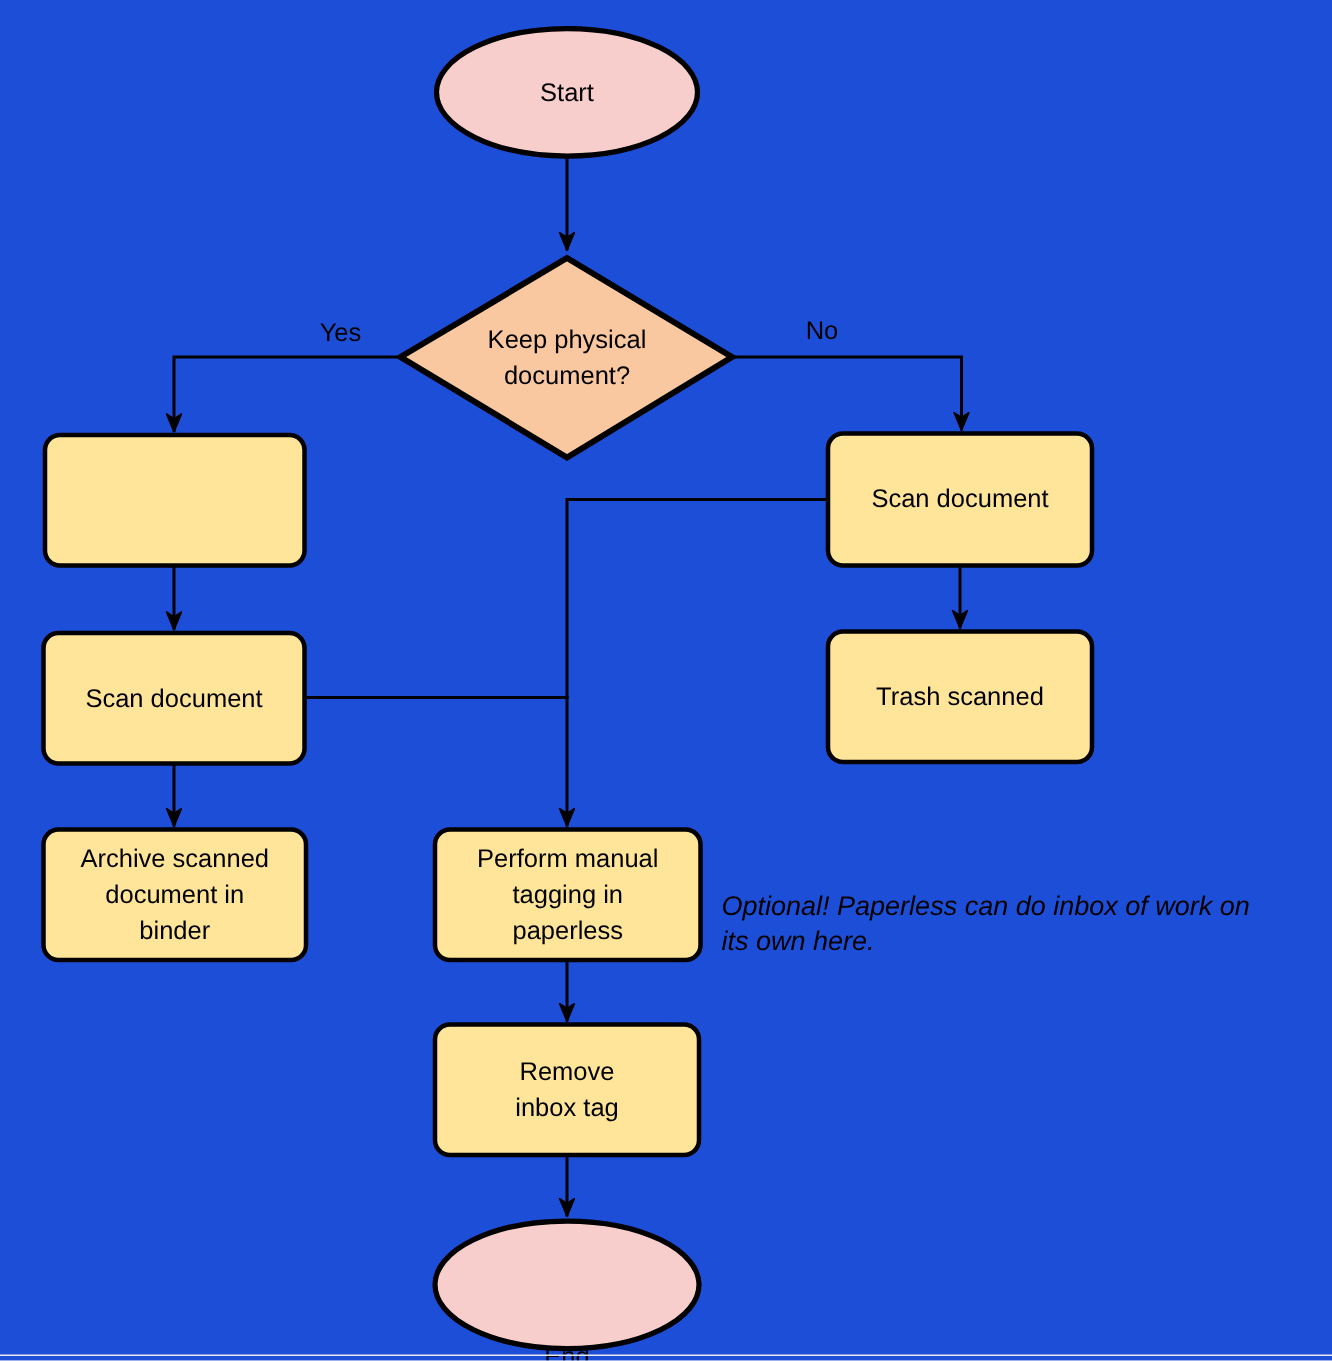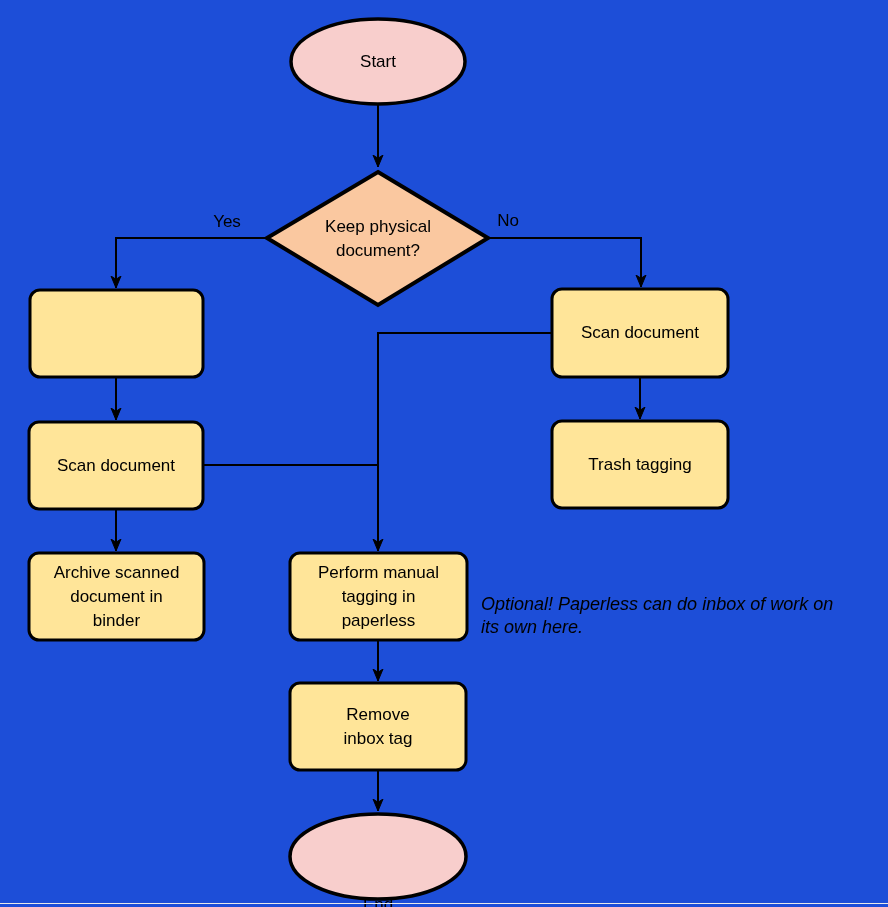--- a/index.html
+++ b/index.html
@@ -48,21 +48,21 @@
   .lbl-decision { left: 266px; top: 172px; width: 224px; height: 133px; }
   .lbl-writeasn { left: 30px;  top: 290px; width: 173px; height: 87px; }
   .lbl-scanleft { left: 29px;  top: 422px; width: 174px; height: 87px; }
   .lbl-archive  { left: 29px;  top: 553px; width: 175px; height: 87px; }
   .lbl-scanright{ left: 552px; top: 289px; width: 176px; height: 88px; }
   .lbl-trash    { left: 552px; top: 421px; width: 176px; height: 87px; }
   .lbl-perform  { left: 290px; top: 553px; width: 177px; height: 87px; }
   .lbl-remove   { left: 290px; top: 683px; width: 176px; height: 87px; border-radius: 25px; }
   .lbl-end      { left: 289px; top: 861px; width: 178px; height: 87px; }
   .lbl-yes      { left: 203px; top: 210px; width: 48px;  height: 24px; }
-  .lbl-no       { left: 484px; top: 209px; width: 48px;  height: 24px; }
+  .lbl-no       { left: 524px; top: 209px; width: 48px;  height: 24px; }
   .lbl-note {
     left: 481px; top: 592px; width: 406px; height: 48px;
     justify-content: flex-start;
     text-align: left;
     font-style: italic;
     font-size: 18px;
     line-height: 23px;
   }
   #footer-line {
     position: absolute;
@@ -113,21 +113,21 @@
   </svg>
 
   <div class="lbl lbl-start">Start</div>
   <div class="lbl lbl-decision">Keep physical
 document?</div>
   <div class="lbl lbl-scanleft">Scan document</div>
   <div class="lbl lbl-archive">Archive scanned
 document in
 binder</div>
   <div class="lbl lbl-scanright">Scan document</div>
-  <div class="lbl lbl-trash">Trash tagging</div>
+  <div class="lbl lbl-trash">Trash scanned</div>
   <div class="lbl lbl-perform">Perform manual
 tagging in
 paperless</div>
   <div class="lbl lbl-remove">Remove
 inbox tag</div>
   <div class="lbl lbl-end">End</div>
 
   <div class="lbl lbl-yes">Yes</div>
   <div class="lbl lbl-no">No</div>
 

